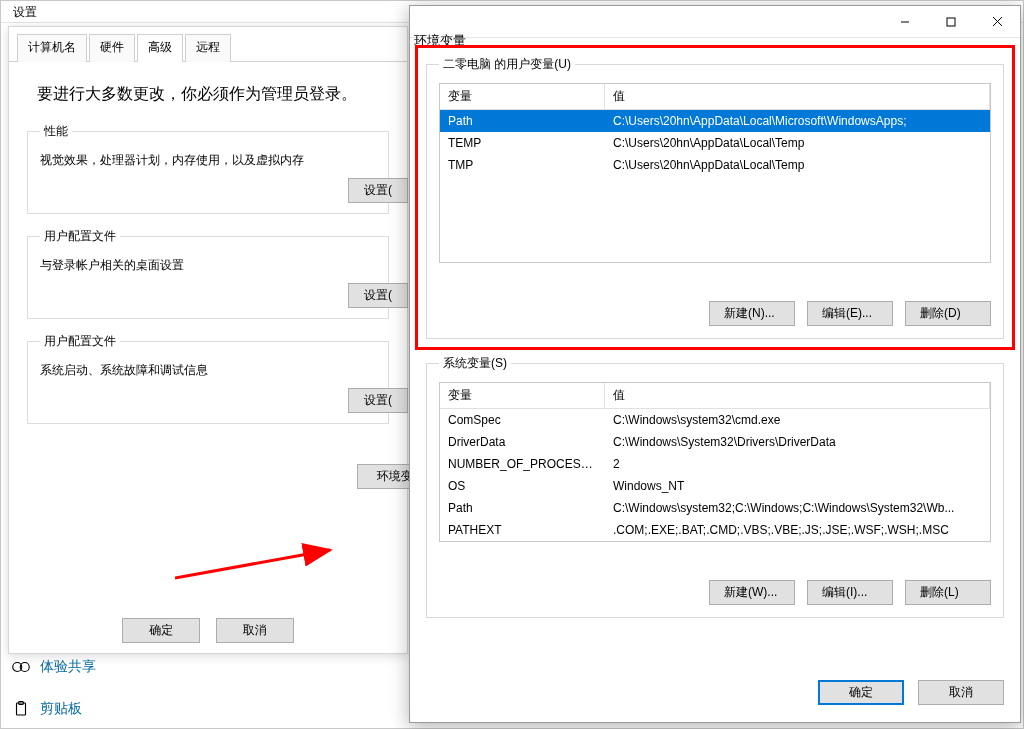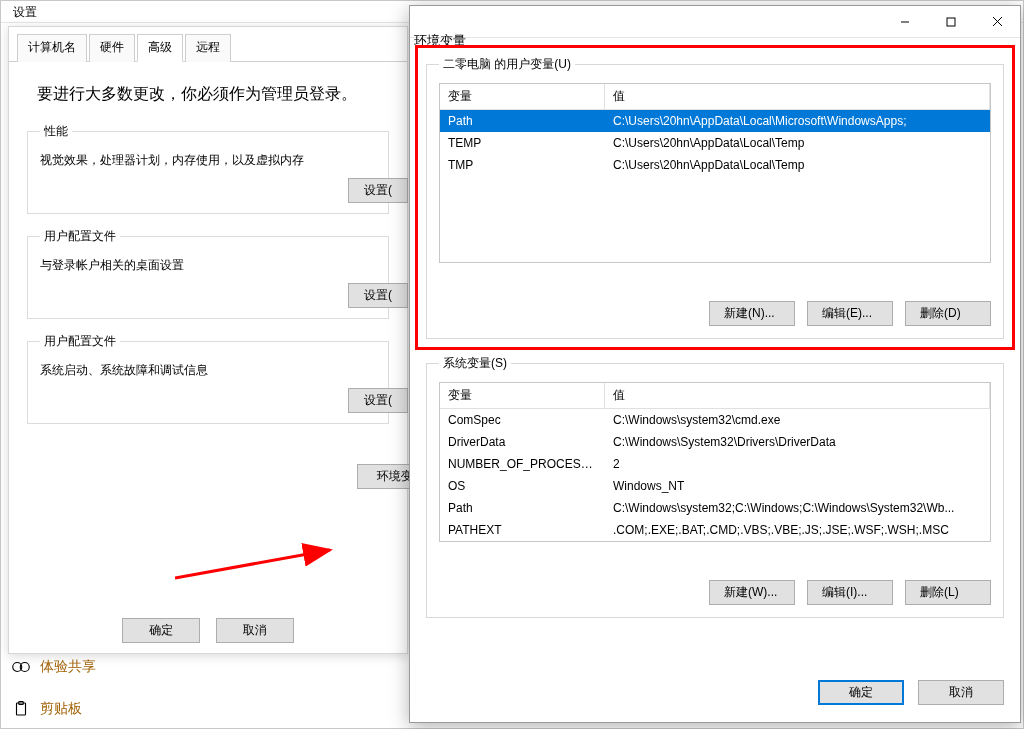--- a/index.html
+++ b/index.html
@@ -22,21 +22,21 @@
   .grp-desc { font-size: 12px; color: #000; }
   .btn { background: #e1e1e1; border: 1px solid #adadad; padding: 3px 14px; font-size: 12px; cursor: pointer; margin-top: 26px; }
   .grp .settings-btn { position: absolute; right: -20px; bottom: 10px; width: 60px; text-align: center; overflow:hidden; white-space:nowrap;}
   .envvar-row { text-align: right; padding-right: 0; margin-top: 12px; position:relative; height:28px;}
   .envvar-row .btn { position:absolute; right:-64px; }
   .bottom-btns { position: absolute; left: 0; right: 0; bottom: 10px; text-align: center; }
   .bottom-btns .btn { width: 78px; margin: 0 6px;}
   .arrow { position:absolute; left:175px; top:530px; pointer-events:none; }
 
   
-  .side-item { position:absolute; left:12px; display:flex; align-items:center; gap:10px; font-size:14px; color:#a16207; }
+  .side-item { position:absolute; left:12px; display:flex; align-items:center; gap:10px; font-size:14px; color:#0369a1; }
   .icon { width:18px; height:18px; display:inline-block; }
 
   
   .env-win { position: absolute; left: 409px; top: 5px; width: 612px; height: 718px; background: #fff; border: 1px solid #9a9a9a; box-shadow: 0 4px 18px rgba(0,0,0,.3); }
   .env-titlebar { height: 32px; display:flex; align-items:center; justify-content:space-between; border-bottom:1px solid #e5e5e5;}
   .env-titlebar .title { padding-left: 4px; font-size: 13px; margin-top: 38px; }
   .winbtns { display:flex; }
   .winbtn { width: 46px; height: 30px; display:flex; align-items:center; justify-content:center; cursor:pointer; }
   .env-body { padding: 18px 16px 14px 16px; }
   fieldset.envgrp { border: 1px solid #d8d8d8; margin: 0 0 16px 0; padding: 10px 12px 12px 12px; }

